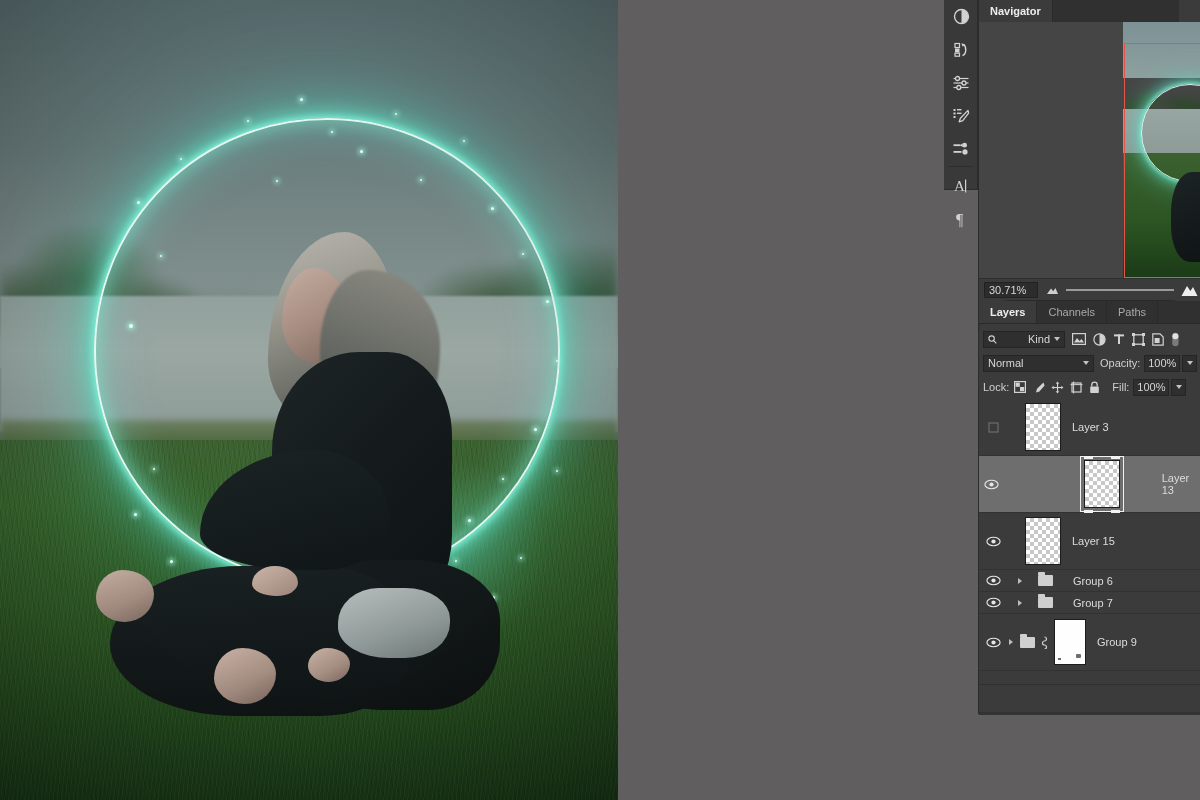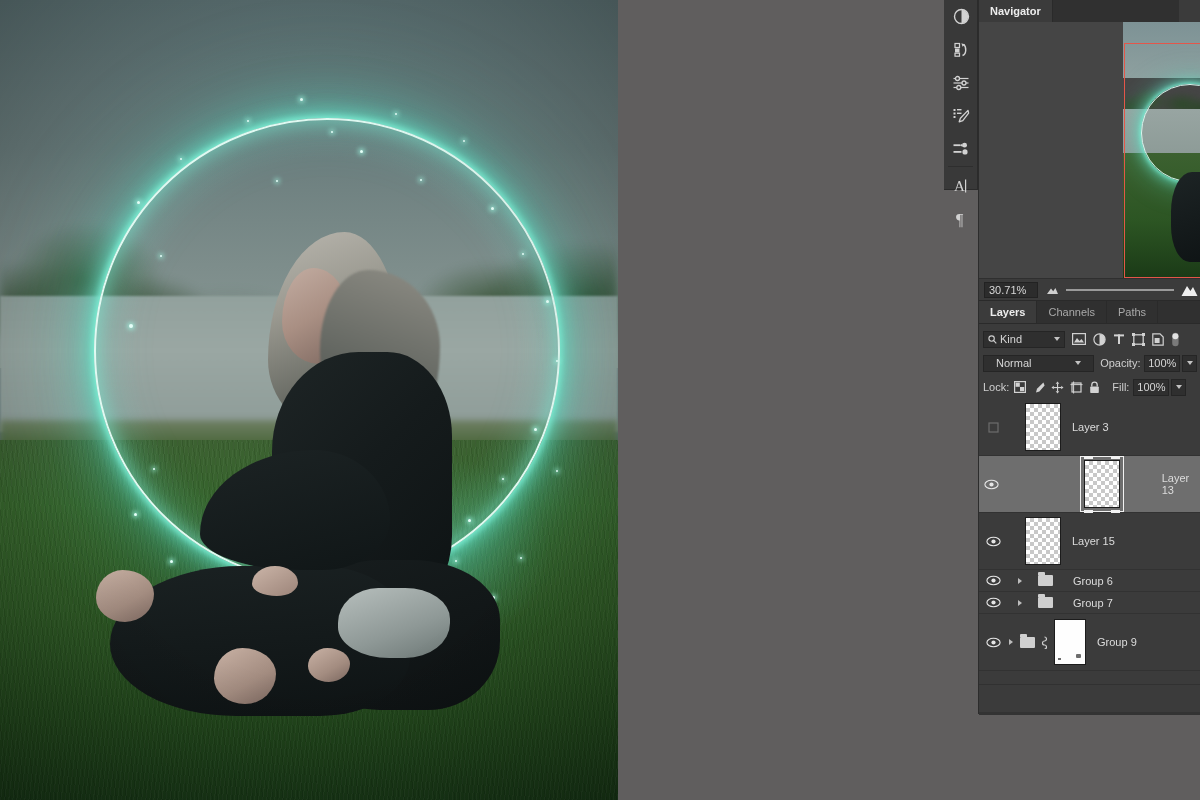--- a/index.html
+++ b/index.html
@@ -245,21 +245,21 @@
     box-sizing: border-box;
   }
   .zoom-small, .zoom-big { color: #cfcfcf; display: flex; align-items: center; }
   #zoom-track {
     flex: 1; height: 2px; background: #9a9a9a; margin: 0 7px;
   }
 
   
   #layers-panel {
     position: absolute; left: 0; top: 300px; width: 222px; height: 414px;
-    background: #3b3b3b; border-top: 1px solid #2a2a2a;
+    background: #3b3b3b; border-top: 1px solid #2a2a2a; border-radius: 32px;
   }
   .ctl-row {
     height: 24px; display: flex; align-items: center; padding: 0 4px;
     box-sizing: border-box;
   }
   .field {
     background: #2f2f2f; border: 1px solid #252525; color: #d6d6d6;
     font-size: 11px; height: 17px; display: flex; align-items: center;
     box-sizing: border-box;
   }
@@ -485,21 +485,21 @@
 
     <div id="layers-panel">
       <div class="tabbar">
         <div class="tab active">Layers</div>
         <div class="tab">Channels</div>
         <div class="tab">Paths</div>
       </div>
 
       <div class="ctl-row" style="margin-top:3px;">
         <div class="field" style="width:82px; padding:0 4px; justify-content:space-between;">
-          <span style="display:flex;align-items:center;">
+          <span style="display:flex;align-items:center;gap:28px;">
             <svg width="9" height="9" viewBox="0 0 9 9" style="margin-right:3px;">
               <circle cx="3.6" cy="3.6" r="2.7" fill="none" stroke="#d0d0d0" stroke-width="1.1"></circle>
               <line x1="5.7" y1="5.7" x2="8.3" y2="8.3" stroke="#d0d0d0" stroke-width="1.1"></line>
             </svg>
             <span style="font-size:11px;">Kind</span>
           </span>
           <span class="caret"></span>
         </div>
         <div class="filter-icons">
           <span>
@@ -538,21 +538,21 @@
           <span>
             <svg width="9" height="15" viewBox="0 0 9 15">
               <rect x="1.2" y="0.8" width="6.4" height="13.4" rx="3.2" fill="#7a7a7a"></rect>
               <circle cx="4.4" cy="4.2" r="3" fill="#e2e2e2"></circle>
             </svg>
           </span>
         </div>
       </div>
 
       <div class="ctl-row">
-        <div class="field" style="width:112px; padding:0 12px; justify-content:space-between;">
+        <div class="field" style="width:112px; padding:0 4px; justify-content:space-between;">
           <span>Normal</span>
           <span class="caret"></span>
         </div>
         <span class="lbl" style="margin-left:6px;">Opacity:</span>
         <div class="field" style="width:36px; margin-left:4px; justify-content:center;">100%</div>
         <div class="field" style="width:15px; margin-left:2px; justify-content:center;">
           <span class="caret"></span>
         </div>
       </div>
 

